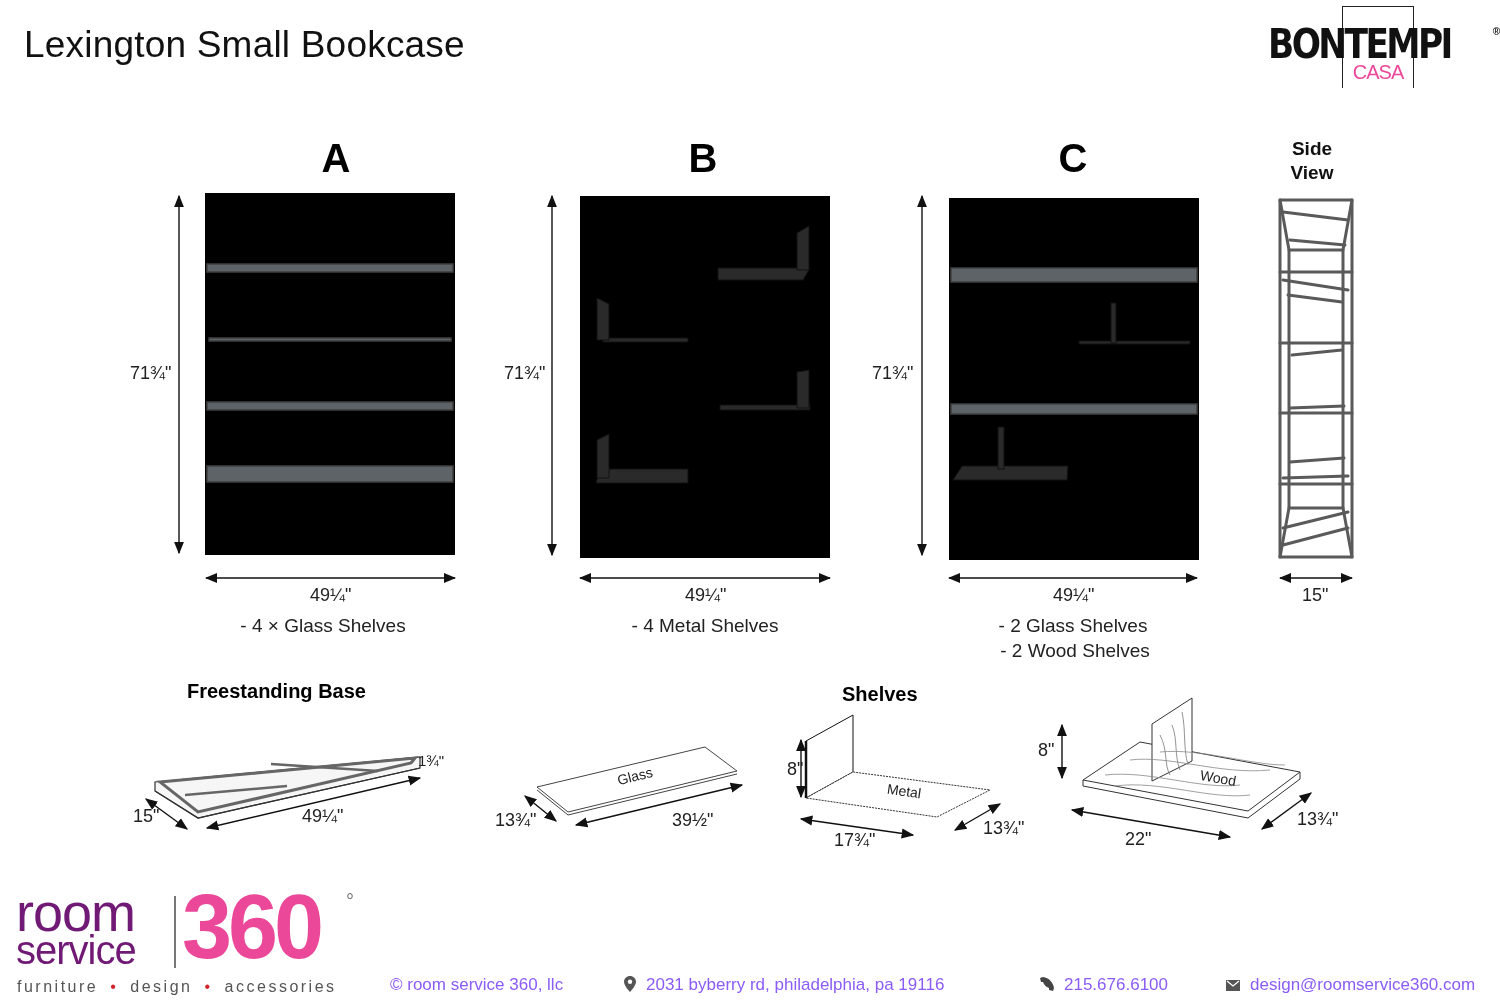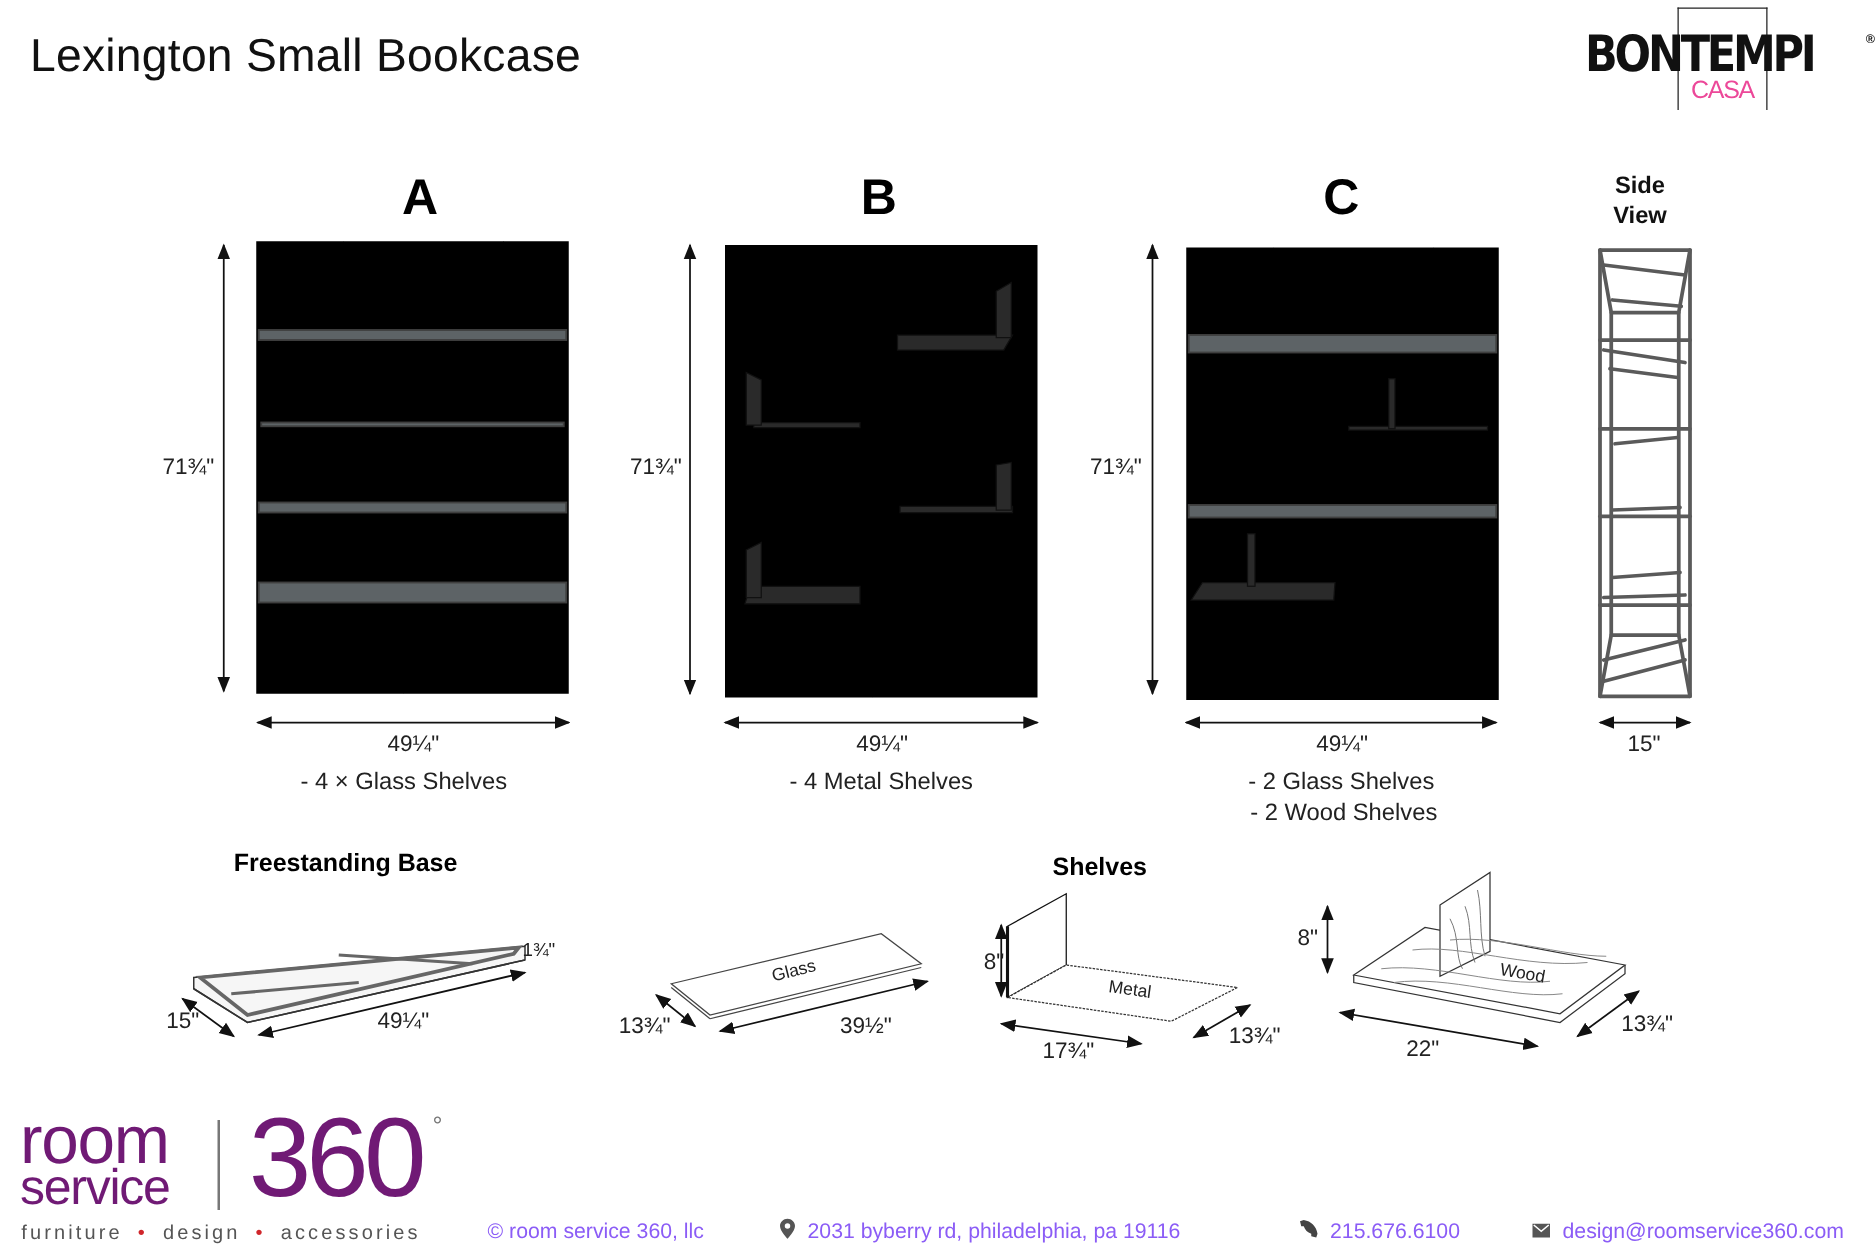--- a/index.html
+++ b/index.html
@@ -23,21 +23,21 @@
     svg { position: absolute; overflow: visible; }
     .frame line, .frame polyline, .frame rect { stroke: #5a5a5a; stroke-width: 3; fill: none; stroke-linecap: round; stroke-linejoin: round; }
     .shelf-glass { fill: #7d8588; opacity: 0.75; stroke: #555; stroke-width: 1.5; }
     .shelf-dark { fill: #2a2a2a; stroke: #111; stroke-width: 1; }
     .arrowline { stroke: #111; stroke-width: 1.4; fill: none; }
 
     .footer-logo { left: 16px; top: 890px; }
     .logo-room { position: absolute; left: 0; top: 0; font-size: 54px; color: #701a75; line-height: 44px; letter-spacing: -1px; }
     .logo-service { position: absolute; left: 0; top: 40px; font-size: 40px; color: #701a75; line-height: 40px; letter-spacing: -1px; }
     .logo-bar { position: absolute; left: 158px; top: 6px; width: 2px; height: 72px; background: #777; }
-    .logo-360 { position: absolute; left: 166px; top: -8px; font-size: 90px; color: #701a75; line-height: 90px; letter-spacing: -4px; font-weight: 400; margin-left: 17px; }
+    .logo-360 { position: absolute; left: 166px; top: -8px; font-size: 90px; color: #ec4899; line-height: 90px; letter-spacing: -4px; font-weight: 700; }
     .logo-deg { position: absolute; left: 330px; top: 0px; font-size: 20px; color: #777; }
     .tagline { left: 17px; top: 978px; font-size: 16px; letter-spacing: 2.5px; color: #555; }
     .tagline .dot { color: #d0262b; margin: 0 12px; }
     .foot-item { top: 975px; font-size: 17px; color: #8b5cf6; display: flex; align-items: center; gap: 10px; }
     .icon { display: inline-block; color: #555; font-size: 15px; }
   </style>
 </head>
 <body>
 
 <div class="abs title">Lexington Small Bookcase</div>

